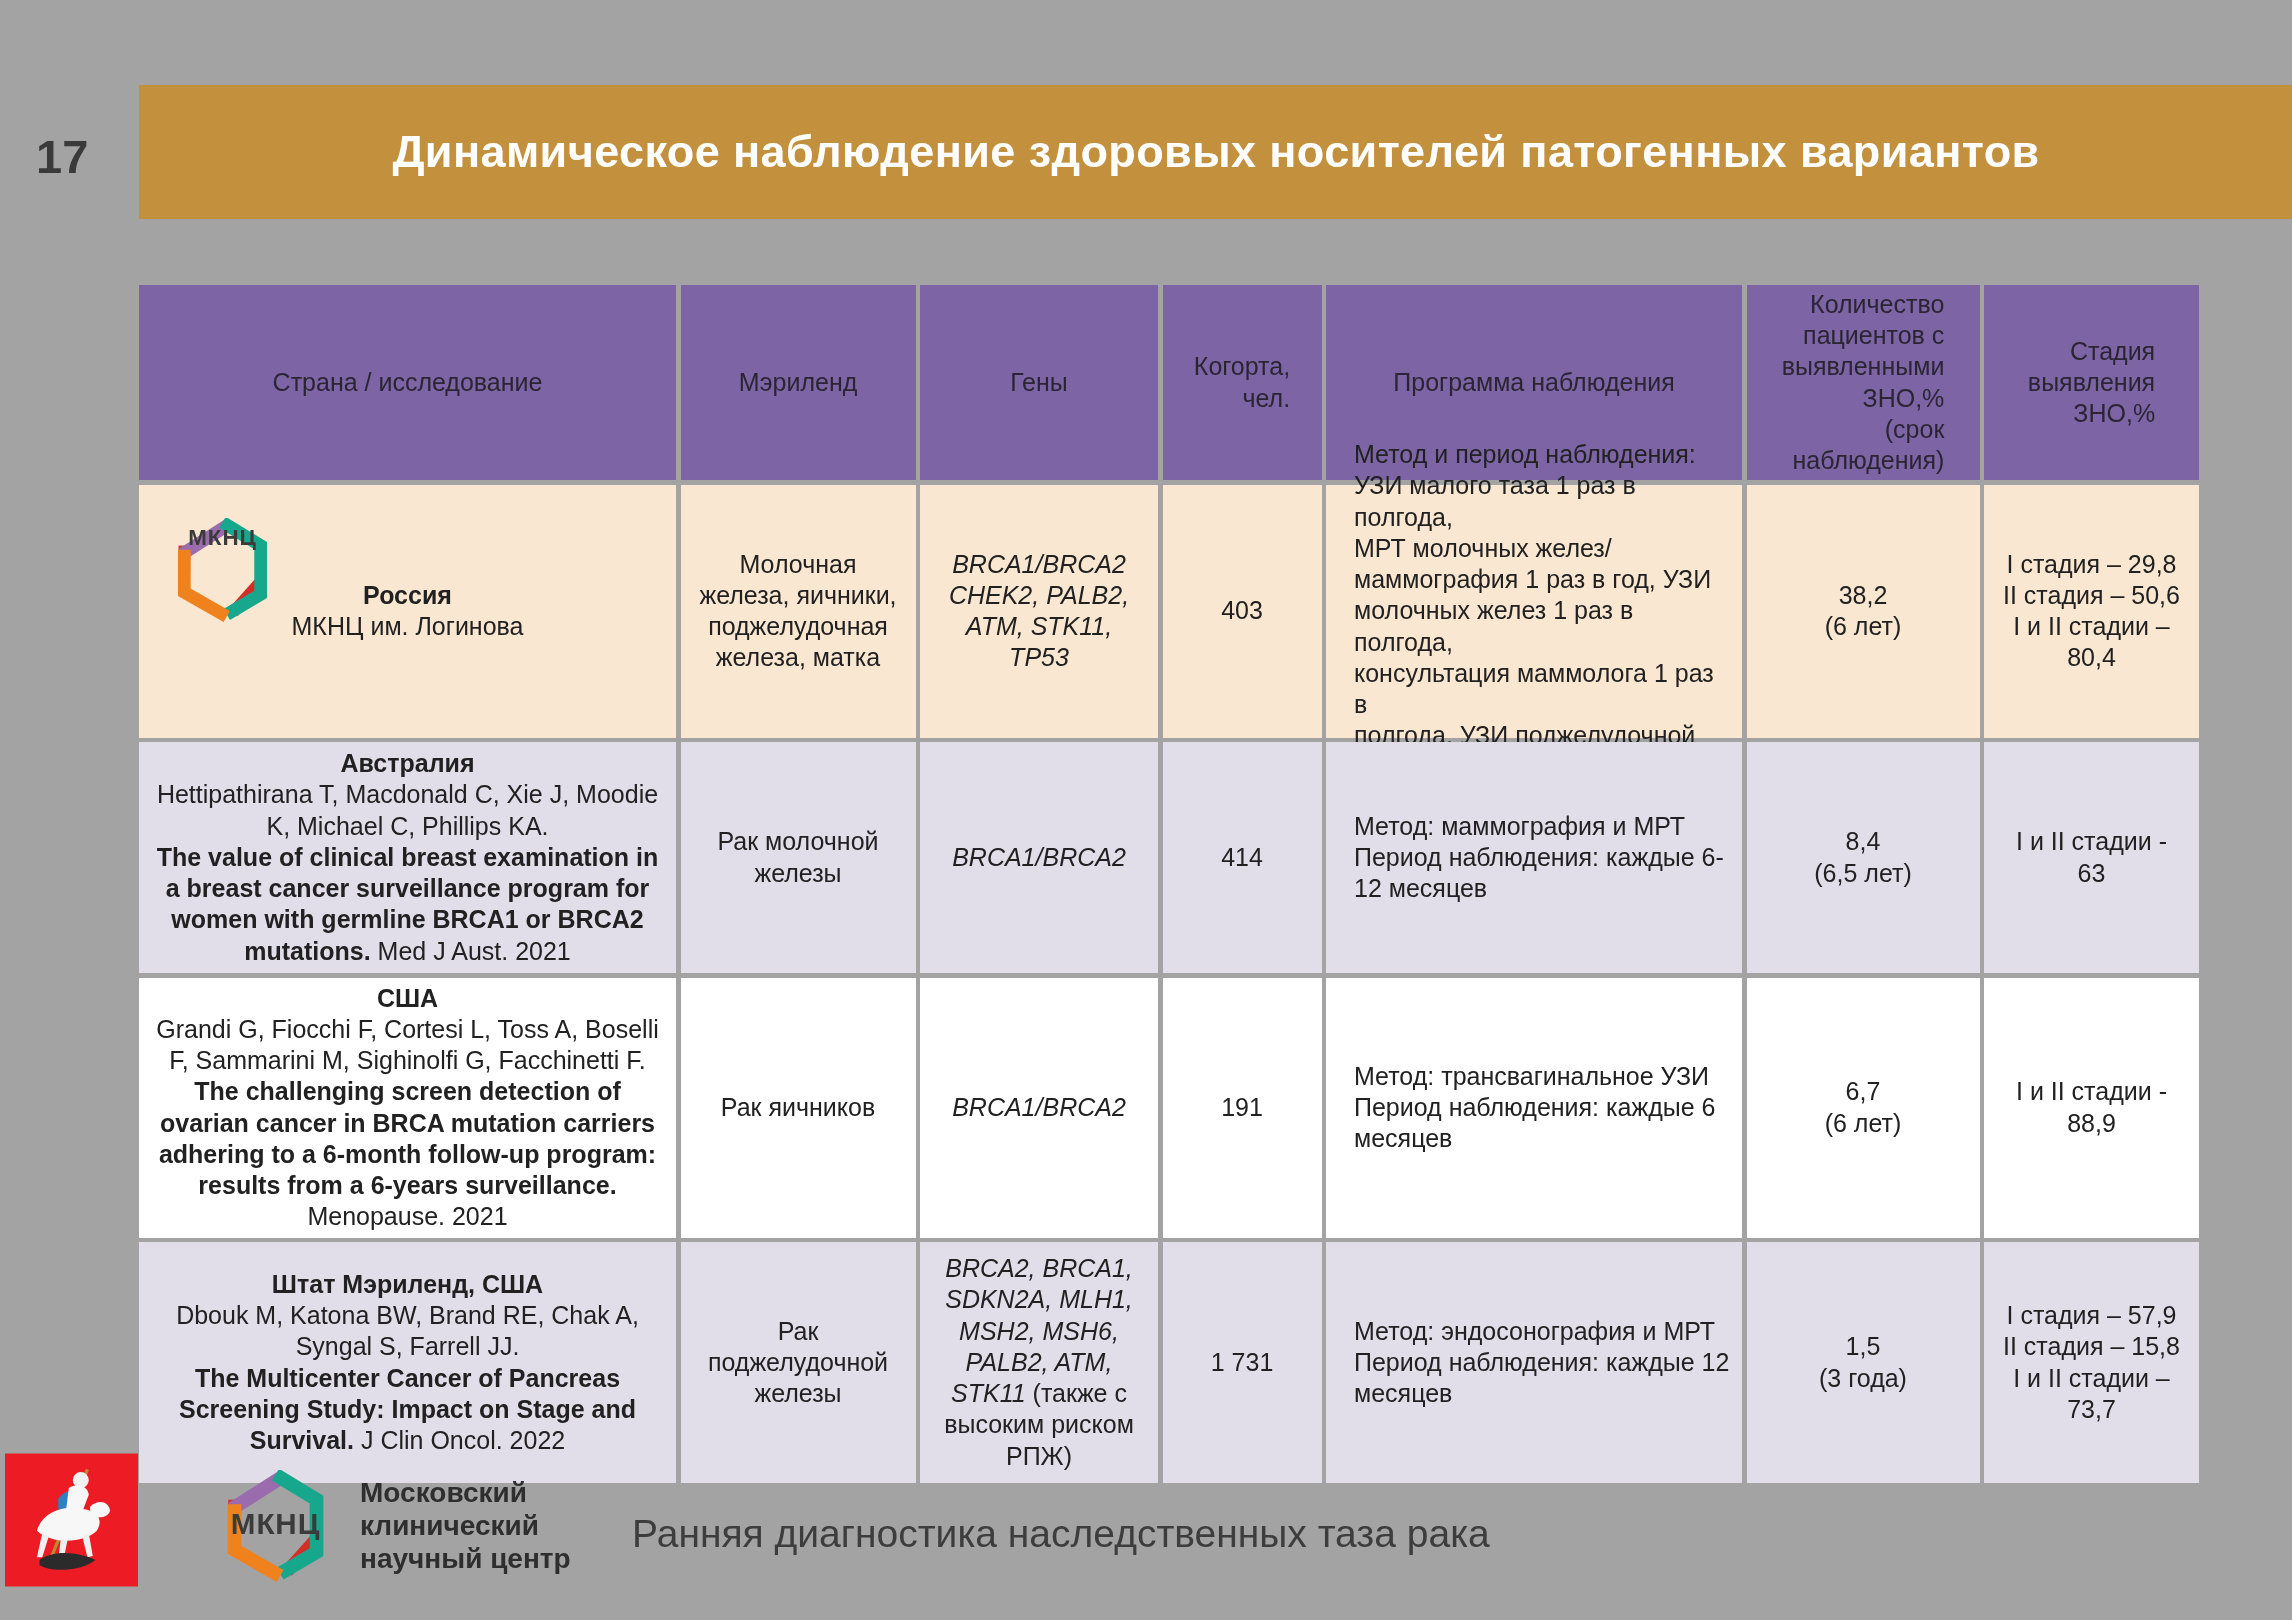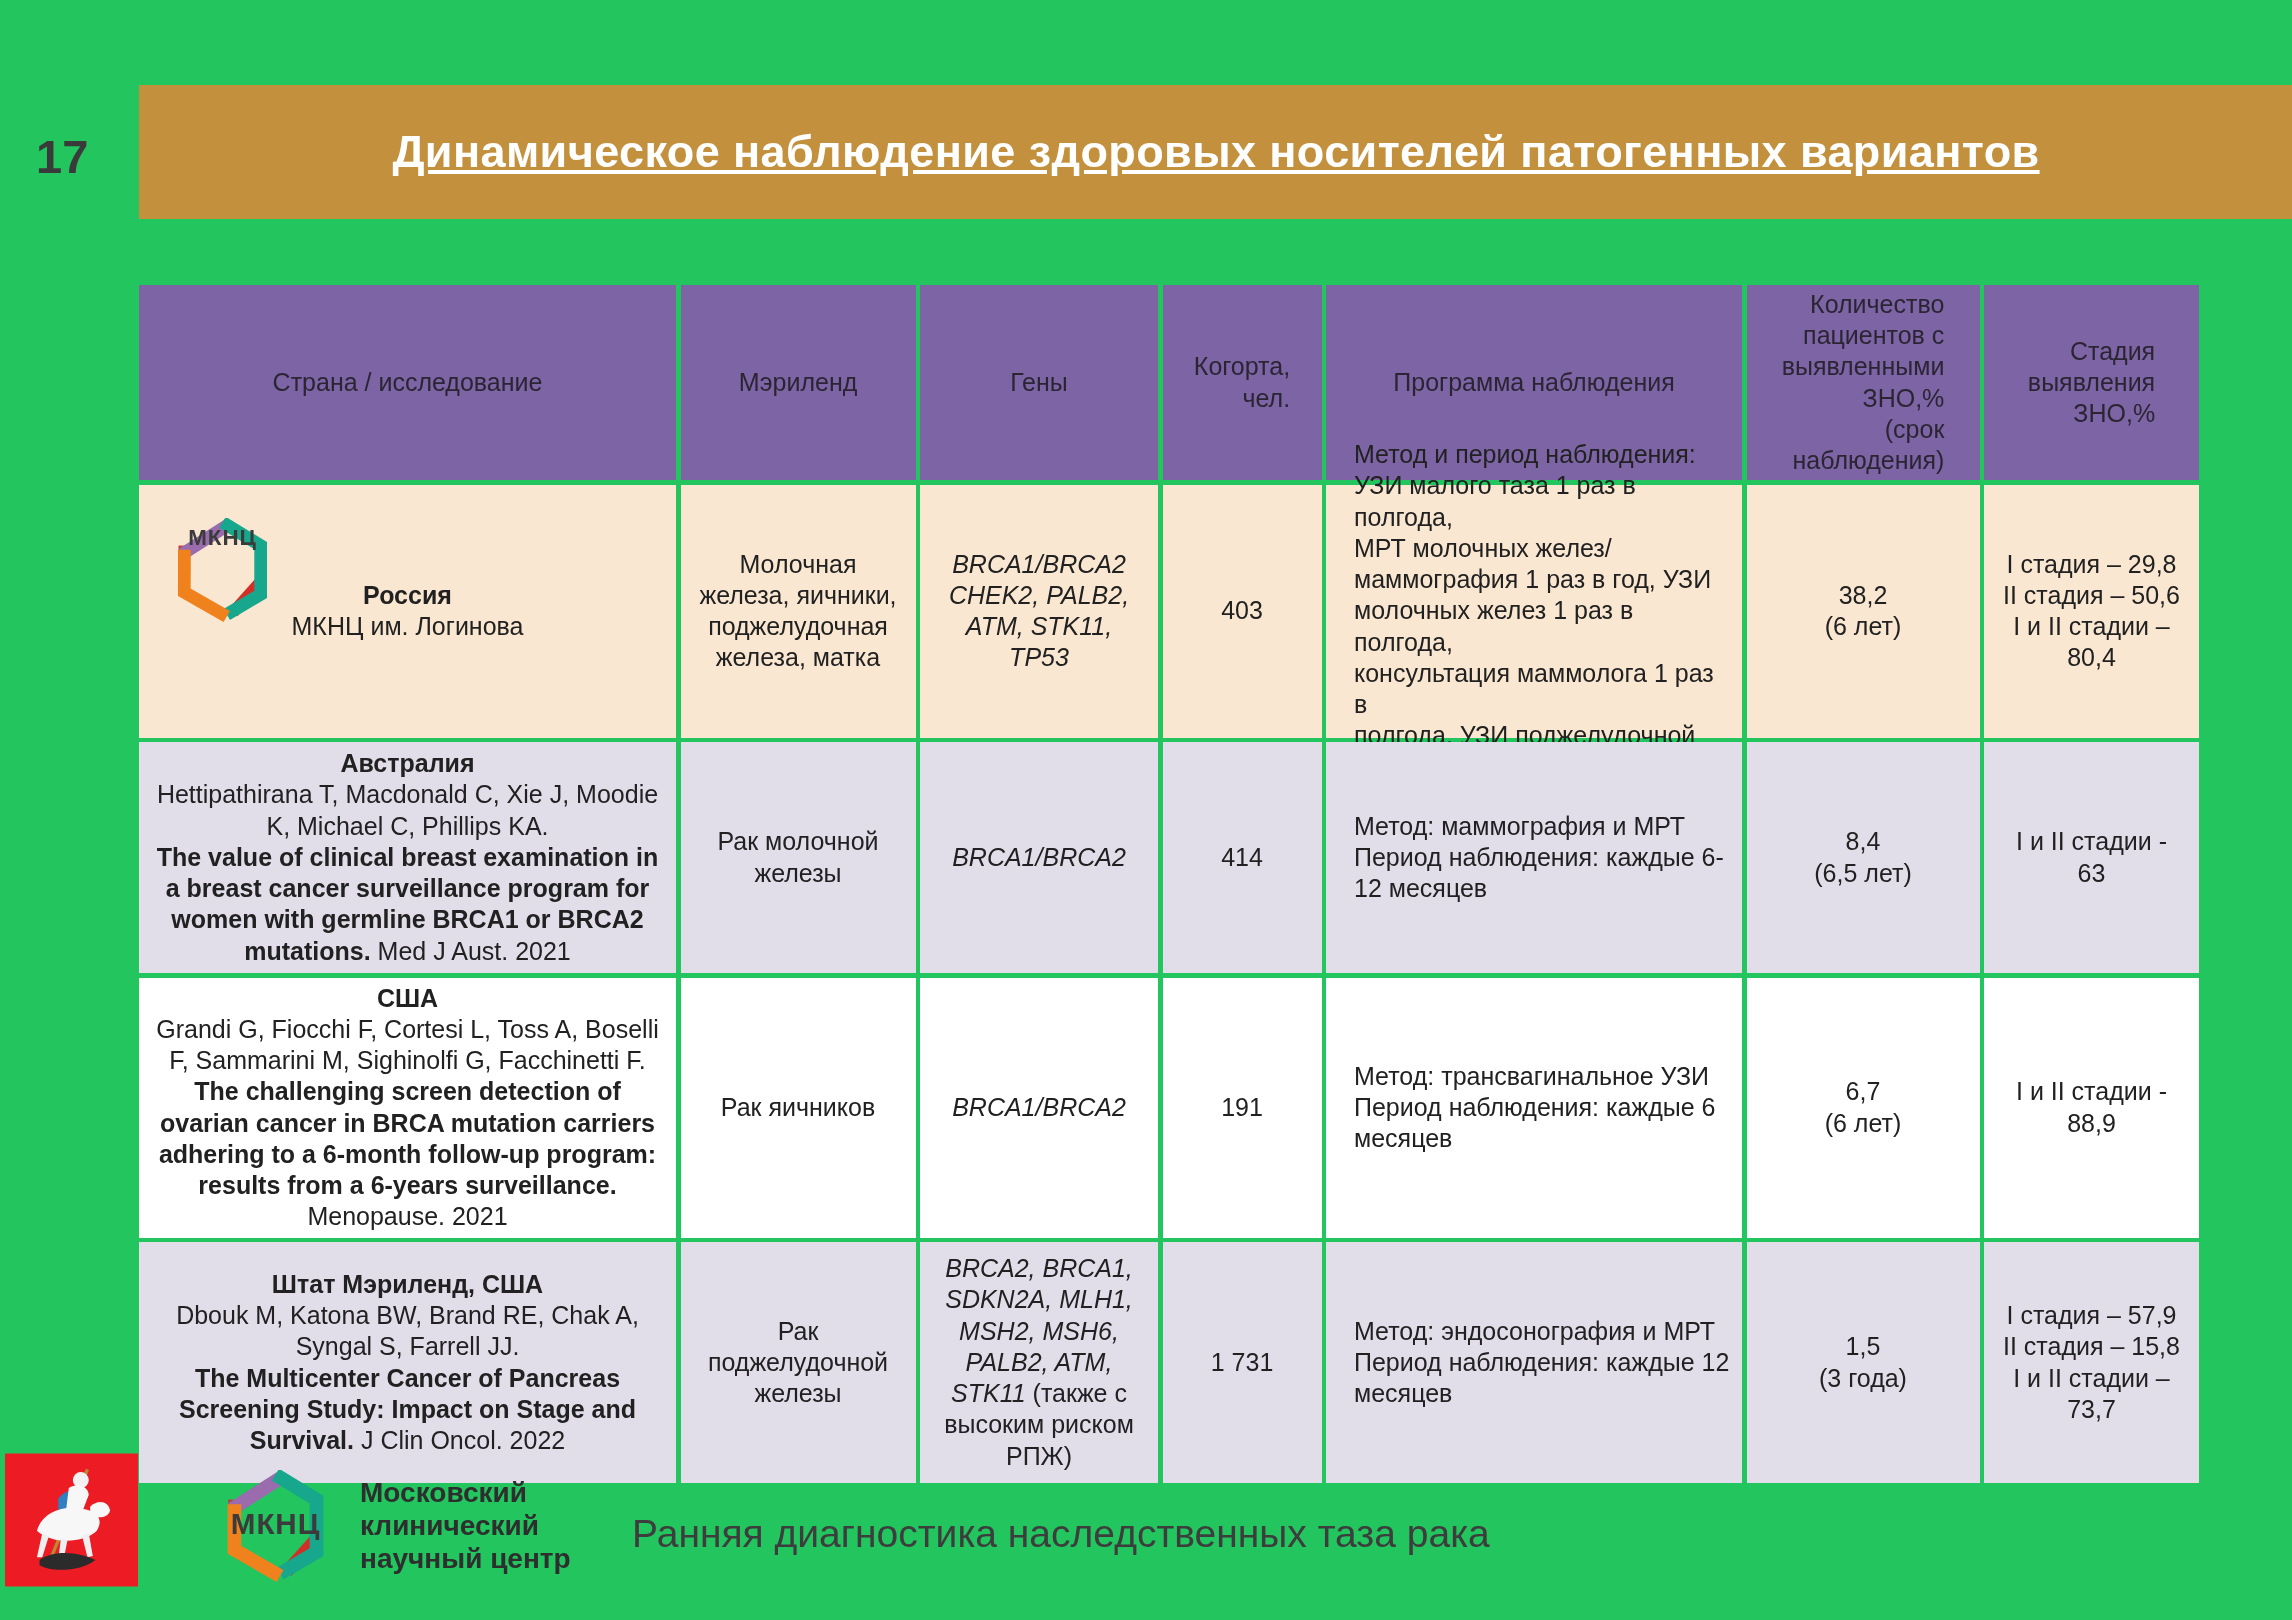--- a/index.html
+++ b/index.html
@@ -1,24 +1,24 @@
 <!DOCTYPE html>
 <html style="font-size:14.3px"><head>
 <meta charset="utf-8">
 <style>
   * { margin:0; padding:0; box-sizing:border-box; }
   html,body { width:2293px; height:1620px; background:#ffffff;
               font-family:"Liberation Sans", sans-serif; color:#212121; }
-  .slide { position:relative; width:2293px; height:1620px; overflow:hidden; background:#22c55e; }
+  .slide { position:relative; width:2293px; height:1620px; overflow:hidden; background:#a3a3a3; }
 
   .page-num { position:absolute; left:36px; top:129px; font-size:47px; font-weight:bold; color:#3a3a3a; }
 
   .title-bar { position:absolute; left:139px; top:85px; width:2154px; height:134px;
                background:#C3913D; display:flex; align-items:center; justify-content:center; }
-  .title-bar .t { color:#ffffff; font-size:45px; font-weight:bold; letter-spacing:0.4px;text-decoration:underline; }
+  .title-bar .t { color:#ffffff; font-size:45px; font-weight:bold; letter-spacing:0.4px; }
 
   .tbl { position:absolute; left:139px; top:285px;
          display:grid;
          grid-template-columns:537px 235px 238px 159px 416px 233px 215px;
          grid-template-rows:195px 253px 231px 260px 241px;
          gap:4.5px; }
   .cell { display:flex; align-items:center; justify-content:center;
           text-align:center; white-space:pre-line;
           font-size:25px; line-height:1.25; padding:5.4px 10.7px; }
   .hdr  { background:#7C64A5; color:#2b2533; padding:1.8px 7.2px;text-align:right; }

